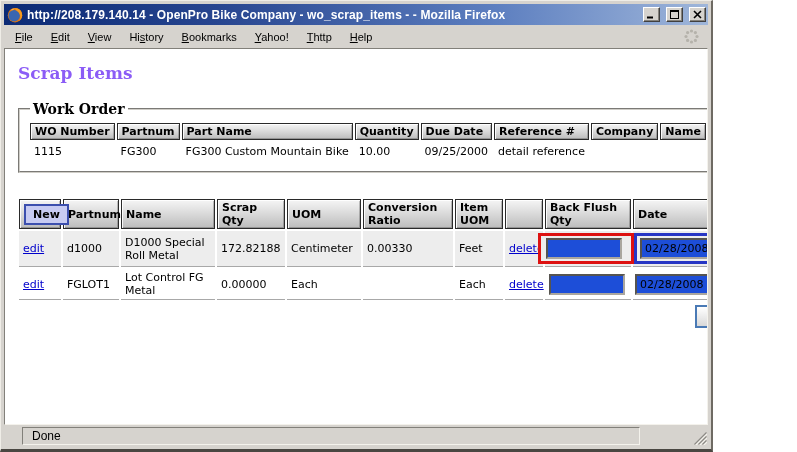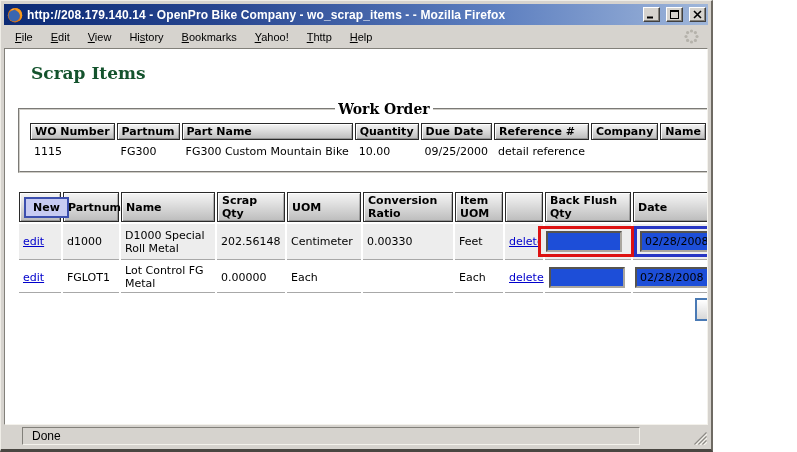--- a/index.html
+++ b/index.html
@@ -44,46 +44,46 @@
 
   
   .viewport {
     flex: 1 1 auto; background: #fff; overflow: hidden;
     border: 1px solid; border-color: #82807a #f4f2ec #f4f2ec #82807a;
   }
   .page { padding: 8px 12px; font-family: "DejaVu Sans", sans-serif; }
 
   .page-title {
     font-family: "DejaVu Serif", serif; font-size: 17px; font-weight: bold;
-    margin: 6px 0 18px 14px; color: #14532d;
+    margin: 6px 0 18px 1px; color: #8b5cf6;
   }
 
   
   .wo-fieldset {
     border: 2px groove #cfcdc7; margin: 0 2px 0 1px; padding: 4px 8px 8px;
   }
   .wo-fieldset legend {
     font-family: "DejaVu Serif", serif; font-weight: bold; font-size: 14px;
-    padding: 0 3px; margin-left: 16px; text-align: center;
+    padding: 0 3px; margin-left: 2px;
   }
 
   table { border-collapse: separate; border-spacing: 2px; font-size: 11px; font-family: "DejaVu Sans", sans-serif; }
 
   th.hdr {
     background: linear-gradient(180deg, #f5f5f5 0%, #dcdcdc 45%, #bcbcbc 100%);
     border: 1px solid #2a2a2a;
     box-shadow: inset 1px 1px 0 rgba(255,255,255,.9), inset -1px -1px 0 rgba(0,0,0,.22);
     font-weight: bold; text-align: left; padding: 1px 4px; color: #000;
     vertical-align: middle;
   }
   .wo-table th.hdr { height: 17px; white-space: nowrap; }
   .wo-table td { padding: 3px 4px; white-space: nowrap; }
 
   
-  .scrap-table { table-layout: fixed; width: 767px; margin-top: 17px; }
+  .scrap-table { table-layout: fixed; width: 767px; margin-top: 24px; }
   .scrap-table th.hdr { height: 30px; }
   .scrap-table td {
     border-bottom: 1px solid #a8a8a8; padding: 2px 4px; vertical-align: middle;
     height: 28px;
   }
   tr.row-gray td { background: #ededed; }
   tr.row-white td { background: #ffffff; }
   .num { white-space: nowrap; }
 
   a.link { color: #0000cc; text-decoration: underline; cursor: pointer; }
@@ -267,21 +267,21 @@
           <th class="hdr">Item UOM</th>
           <th class="hdr"></th>
           <th class="hdr">Back Flush Qty</th>
           <th class="hdr">Date</th>
         </tr>
 
         <tr class="row-gray">
           <td><a class="link">edit</a></td>
           <td>d1000</td>
           <td>D1000 Special Roll Metal</td>
-          <td class="num">202.56148</td>
+          <td class="num">172.82188</td>
           <td class="num">Centimeter</td>
           <td class="num">0.00330</td>
           <td>Feet</td>
           <td><a class="link">delete</a></td>
           <td style="padding-left:0">
             <span class="red-wrap">
               <input class="txt qty-input" value="" style="">
             </span>
           </td>
           <td style="padding:2px 1px">

